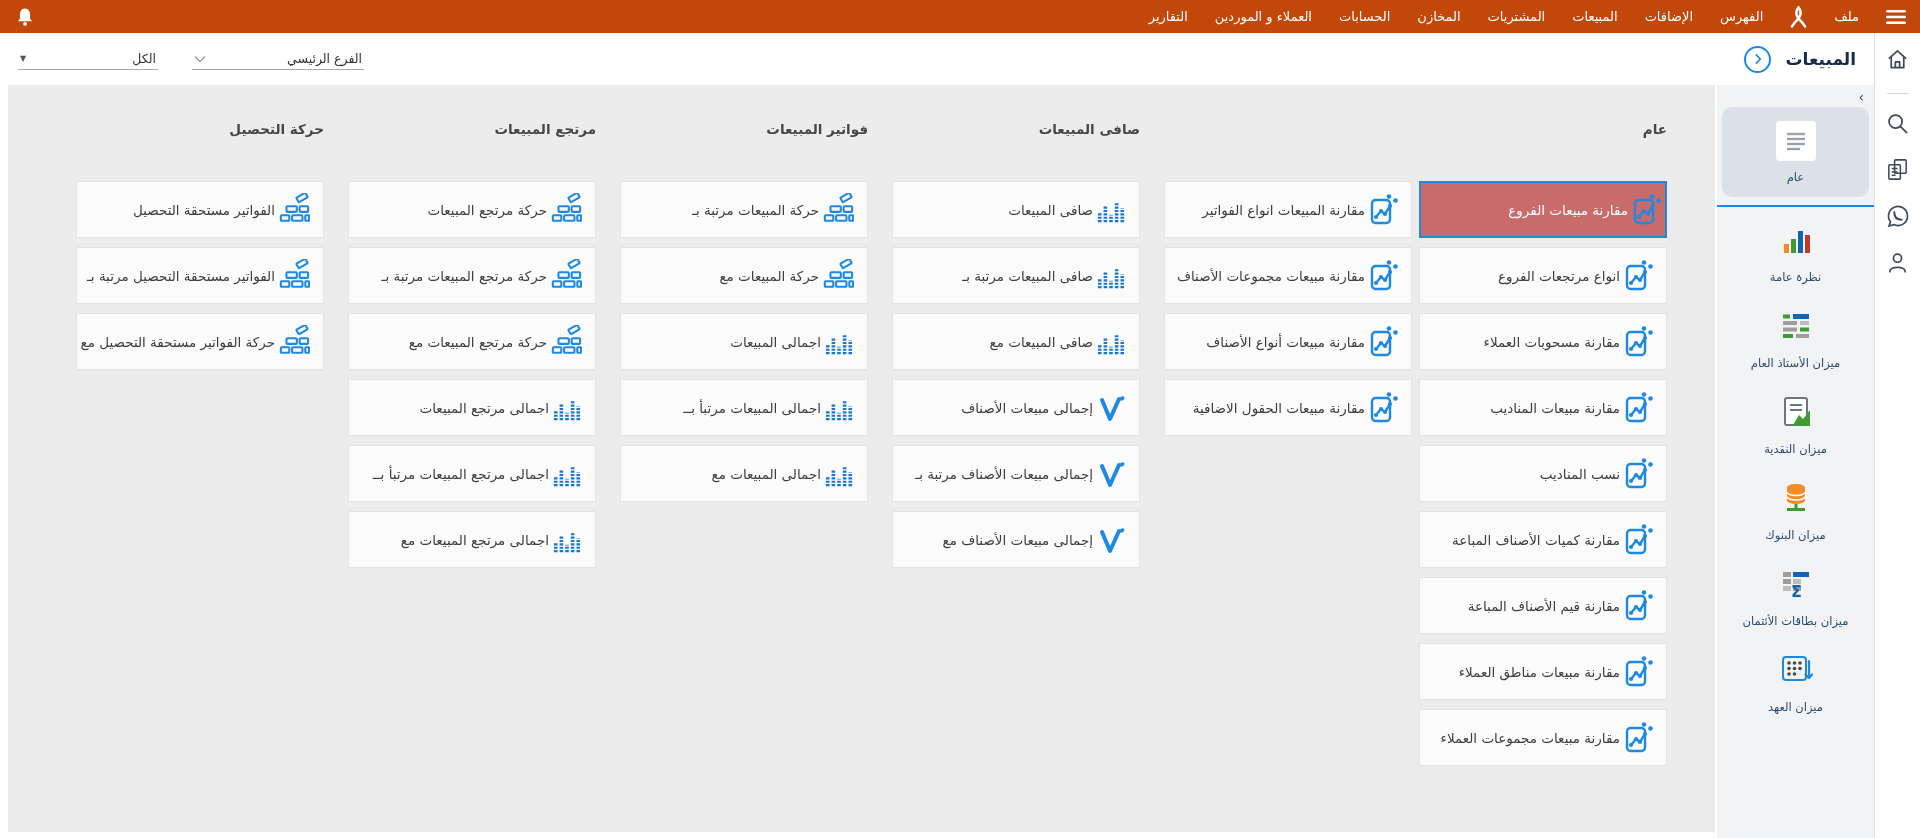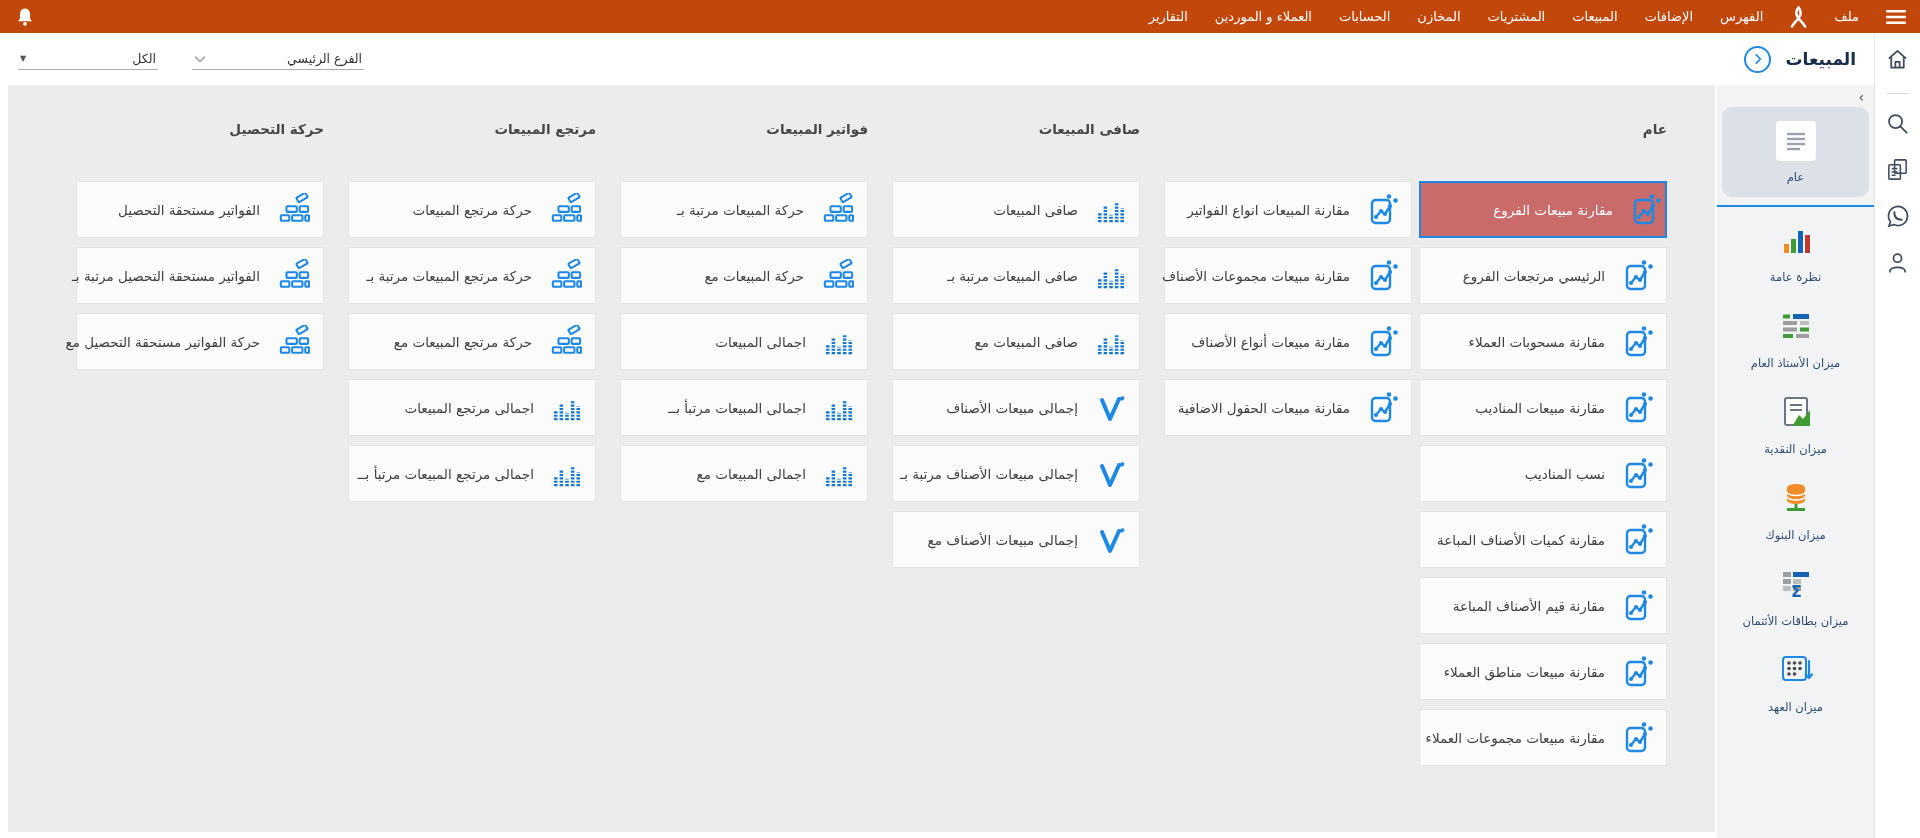--- a/index.html
+++ b/index.html
@@ -46,21 +46,21 @@
   .panel-blue-divider { height:2px; background:#1E88E5; margin:8px 0 4px; }
 
   
   .main { position:absolute; top:85px; right:205px; left:8px; bottom:6px; background:#ECECEC;
           overflow:hidden; }
   .report-grid { display:flex; flex-direction:row; gap:24px; padding:36px 48px 0 0; align-items:flex-start; }
   .group-header { height:20px; margin-bottom:40px; font-size:13.5px; font-weight:600; color:#474747; }
   .group-cols { display:flex; gap:7px; }
   .tile-col { width:248px; display:flex; flex-direction:column; }
   .tile { height:57px; margin-bottom:9px; background:#FBFBFB; border:1px solid #E3E3E3;
-          display:flex; align-items:center; gap:18px; padding:0 13px; cursor:pointer; }
+          display:flex; align-items:center; gap:3px; padding:0 13px; cursor:pointer; }
   .tile-label { font-size:13.5px; font-weight:500; color:#3D3D3D; white-space:nowrap; }
   .tile-icon { flex:0 0 auto; display:flex; }
   .tile.selected { background:#C96B6B; border:2px solid #1E88E5; padding:0 4px; }
   .tile.selected .tile-label { color:#fff; }
 </style>
 </head>
 <body>
 
 <div class="topbar">
   <span>
@@ -298,21 +298,21 @@
                   <g fill="#1E88E5" stroke="none">
                     <circle cx="8" cy="24" r="2.1"></circle>
                     <circle cx="13" cy="18" r="2.1"></circle>
                     <circle cx="17" cy="21" r="2.1"></circle>
                     <circle cx="22" cy="13" r="2.1"></circle>
                     <circle cx="21" cy="3.5" r="2.3"></circle>
                     <circle cx="27.5" cy="7.5" r="2.3"></circle>
                   </g>
                 </svg>
               </span>
-              <span class="tile-label">الرئيسي مرتجعات الفروع</span>
+              <span class="tile-label">انواع مرتجعات الفروع</span>
             </div>
             <div class="tile">
               <span class="tile-icon">
                 <svg width="30" height="34" viewBox="0 0 30 34" fill="none" stroke="#1E88E5" stroke-width="2.4">
                   <rect x="4" y="7" width="18" height="23" rx="3.5"></rect>
                   <polyline points="8,24 13,18 17,21 22,13" stroke-linecap="round" stroke-linejoin="round"></polyline>
                   <g fill="#1E88E5" stroke="none">
                     <circle cx="8" cy="24" r="2.1"></circle>
                     <circle cx="13" cy="18" r="2.1"></circle>
                     <circle cx="17" cy="21" r="2.1"></circle>
@@ -698,20 +698,32 @@
                 <svg width="30" height="34" viewBox="0 0 32 34" stroke="#1477D2" stroke-width="3.8" stroke-dasharray="2.3 1.3">
                   <line x1="4" y1="30" x2="4" y2="19"></line>
                   <line x1="10" y1="30" x2="10" y2="12"></line>
                   <line x1="16" y1="30" x2="16" y2="22"></line>
                   <line x1="22" y1="30" x2="22" y2="9"></line>
                   <line x1="28" y1="30" x2="28" y2="15"></line>
                 </svg>
               </span>
               <span class="tile-label">اجمالى مرتجع المبيعات مرتبأ بــ</span>
             </div>
+            <div class="tile">
+              <span class="tile-icon">
+                <svg width="30" height="34" viewBox="0 0 32 34" stroke="#1477D2" stroke-width="3.8" stroke-dasharray="2.3 1.3">
+                  <line x1="4" y1="30" x2="4" y2="19"></line>
+                  <line x1="10" y1="30" x2="10" y2="12"></line>
+                  <line x1="16" y1="30" x2="16" y2="22"></line>
+                  <line x1="22" y1="30" x2="22" y2="9"></line>
+                  <line x1="28" y1="30" x2="28" y2="15"></line>
+                </svg>
+              </span>
+              <span class="tile-label">اجمالى مرتجع المبيعات مع</span>
+            </div>
           </div>
         </div>
       </div>
       <div class="group">
         <div class="group-header">حركة التحصيل</div>
         <div class="group-cols">
           <div class="tile-col">
             <div class="tile">
               <span class="tile-icon">
                 <svg width="32" height="34" viewBox="0 0 34 34" fill="none" stroke="#1E88E5" stroke-width="2.2">

